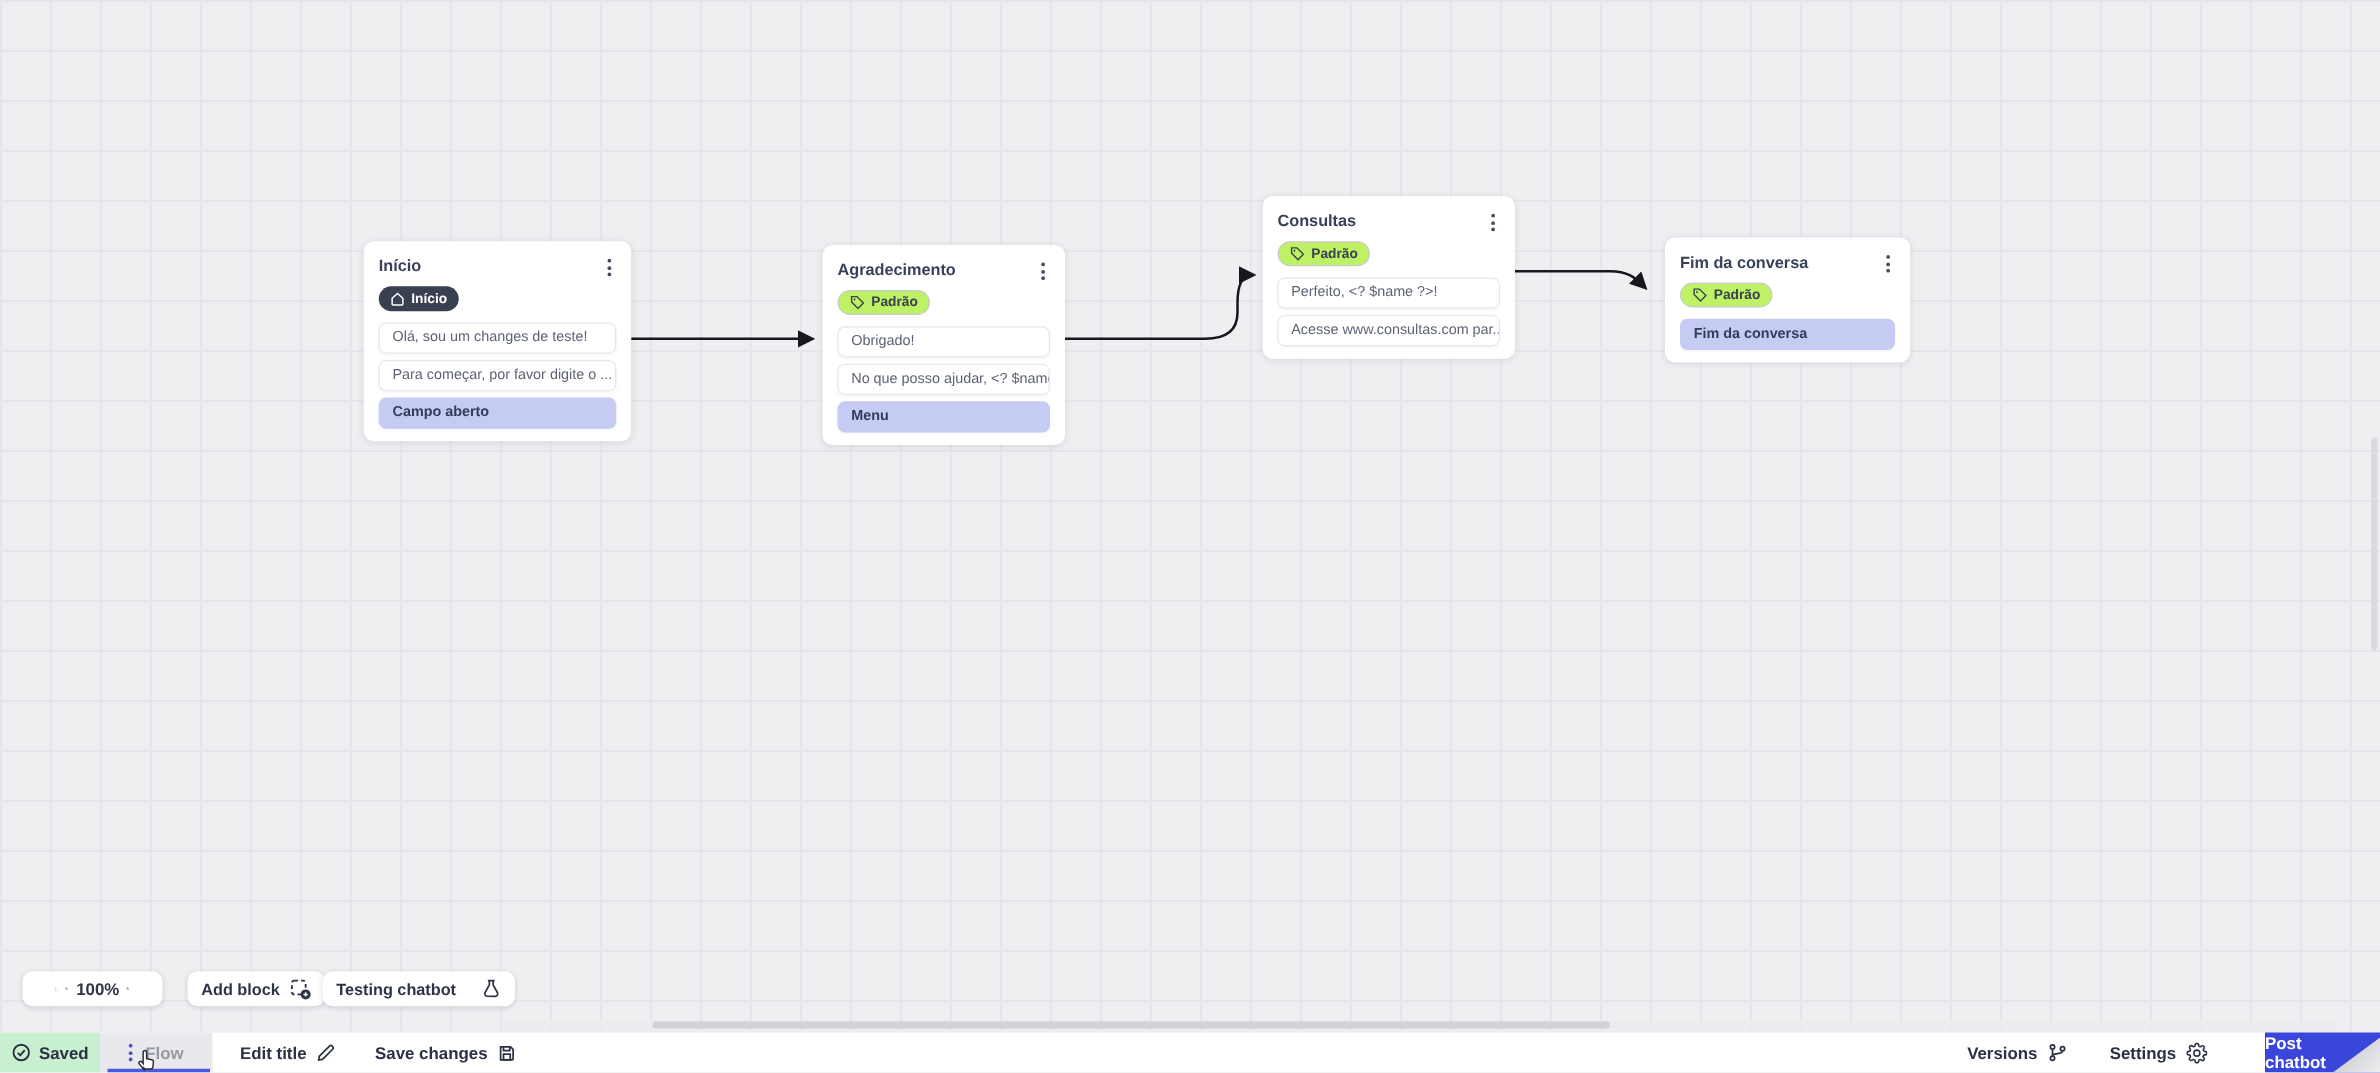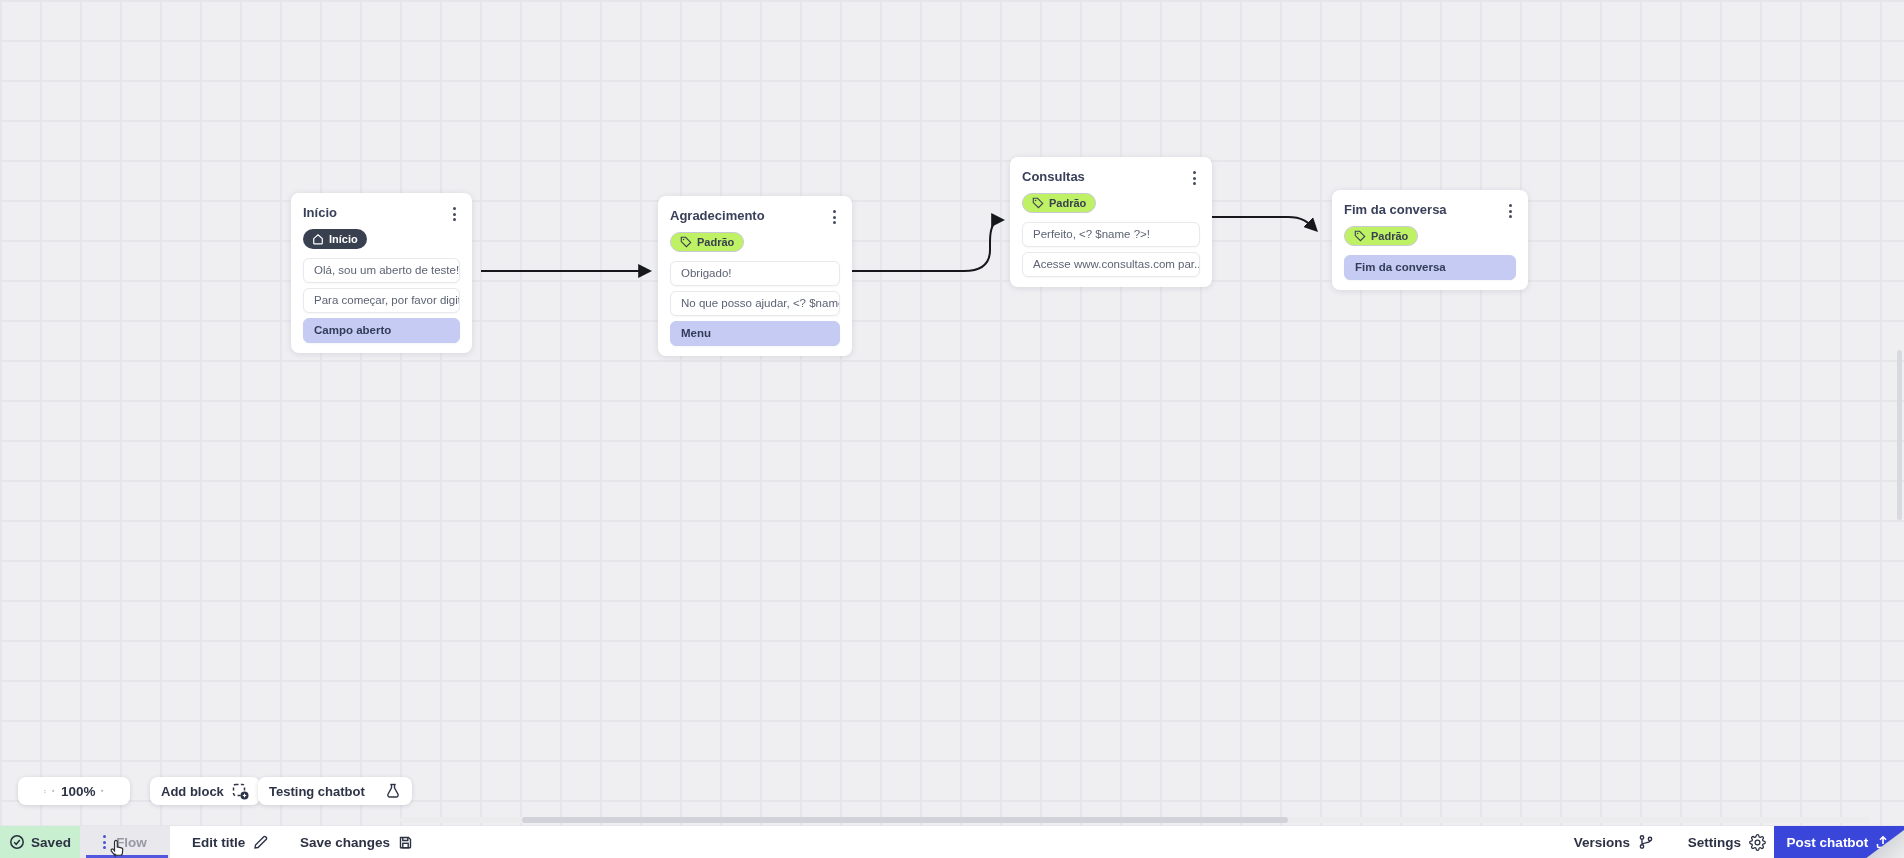--- a/index.html
+++ b/index.html
@@ -67,21 +67,21 @@
   .sb-saved { left:0; width:80px; background:#c8efcf; justify-content:center; gap:6px; }
   .sb-flow { left:80px; width:90px; background:#e9e9ed; color:#9599a4; justify-content:center; gap:10px; }
   .sb-flow .underline { position:absolute; left:6px; bottom:0; width:82px; height:3px; background:#5157de; }
   .kebab-v { display:flex; flex-direction:column; gap:2.5px; align-items:center; }
   .kebab-v i { width:3px; height:3px; border-radius:50%; background:#4a51d4; }
   .sb-edit { left:192px; }
   .sb-savechanges { left:300px; }
   .sb-versions { right:250px; }
   .sb-settings { right:138px; }
   .sb-post {
-    right:0; width:130px; background:#3a46da; color:#fff; justify-content:center; gap:7px;
+    right:0; width:92px; background:#3a46da; color:#fff; justify-content:center; gap:7px;
     overflow:hidden;
   }
   .corner-wedge {
     position:absolute; right:0; bottom:0; width:46px; height:28px;
     clip-path:polygon(100% 0, 18% 100%, 100% 100%);
     background:linear-gradient(135deg,#9fa1a8 0%,#d6d7db 55%,#eceded 100%);
   }
 
   .cursor { position:absolute; left:107px; top:836px; z-index:9; pointer-events:none; }
 </style>
@@ -94,37 +94,37 @@
     <defs>
       <marker id="arr" viewBox="0 0 10 10" refX="7" refY="5" markerWidth="7" markerHeight="7" orient="auto">
         <path d="M0 0 L10 5 L0 10 z" fill="#17181c"></path>
       </marker>
     </defs>
     <path d="M481 271 H648" fill="none" stroke="#17181c" stroke-width="2" marker-end="url(#arr)"></path>
     <path d="M852 271 H964 C982 271 990 263 990 250 V242 C990 228 994 220 1001 220" fill="none" stroke="#17181c" stroke-width="2" stroke-linecap="round" marker-end="url(#arr)"></path>
     <path d="M1212 217 H1288 C1302 217 1308 222 1315 229" fill="none" stroke="#17181c" stroke-width="2" stroke-linecap="round" marker-end="url(#arr)"></path>
   </svg>
 
-  <div class="node" style="left:291px; top:193px; width:181px;">
+  <div class="node" style="left:291px; top:193px; width:214px;">
     <div class="node-head">
       <span class="node-title">Início</span>
       <span class="kebab">
           <i></i>
           <i></i>
           <i></i>
         </span>
     </div>
     <div class="badge dark">
       <svg width="12" height="12" viewBox="0 0 14 14" fill="none" stroke="#fff" stroke-width="1.4">
           <path d="M2 6.5L7 2l5 4.5V12a.8.8 0 0 1-.8.8H2.8A.8.8 0 0 1 2 12V6.5z"></path>
         </svg>
       <span>Início</span>
     </div>
     <div class="rows">
-      <div class="row">Olá, sou um aberto de teste!</div>
+      <div class="row">Olá, sou um changes de teste!</div>
       <div class="row">Para começar, por favor digite o ...</div>
       <div class="row action">Campo aberto</div>
     </div>
   </div>
 
   <div class="node" style="left:658px; top:196px; width:194px;">
     <div class="node-head">
       <span class="node-title">Agradecimento</span>
       <span class="kebab">
           <i></i>

